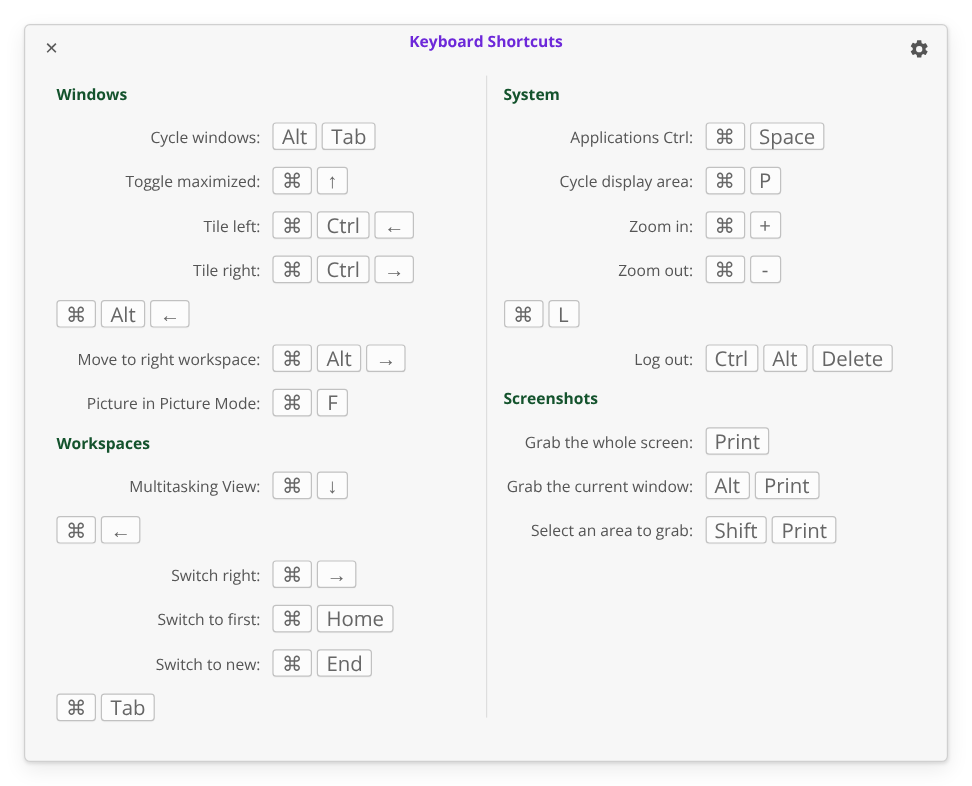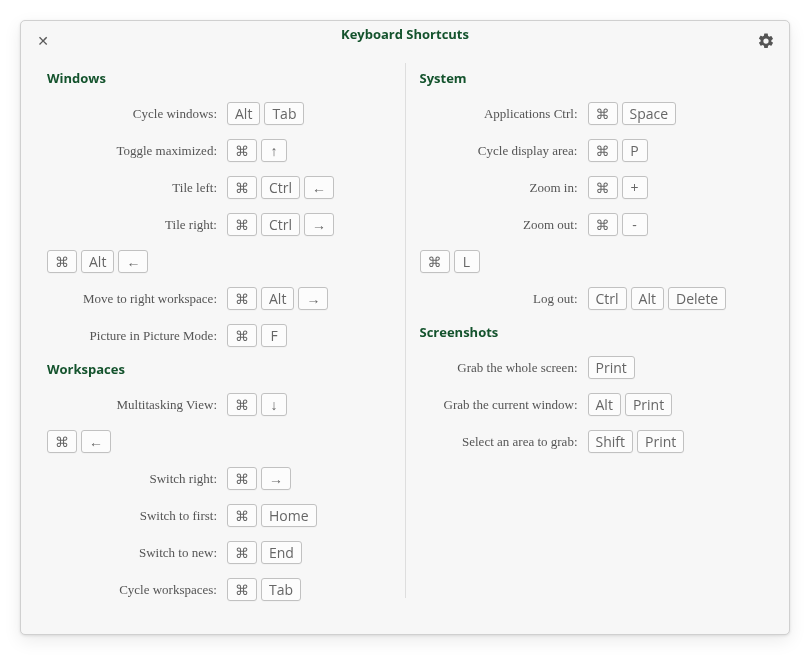--- a/index.html
+++ b/index.html
@@ -28,21 +28,21 @@
   .header {
     position: relative;
     height: 42px;
     display: flex;
     align-items: center;
     justify-content: center;
   }
   .title {
     font-size: 13px;
     font-weight: 700;
-    color: #14532d;
+    color: #6d28d9;
   }
   .close-btn {
     position: absolute;
     left: 14px;
     top: 12px;
     width: 16px;
     height: 16px;
     color: #5a5a5a;
     cursor: pointer;
     font-size: 14px;
@@ -87,39 +87,38 @@
     margin-bottom: 12px;
     min-height: 25px;
   }
   .label {
     flex: 0 0 170px;
     text-align: right;
     padding-right: 10px;
     color: #555;
     font-size: 13px;
     white-space: nowrap;
-    font-family: Liberation Serif, serif;
   }
   .col.right .label { flex: 0 0 158px; }
   .keys {
     display: flex;
     gap: 4px;
   }
   .key {
     display: inline-flex;
     align-items: center;
     justify-content: center;
     min-width: 10px;
     height: 21px;
     padding: 0 7px;
     background: #fcfcfc;
     border: 1px solid #c1c1c1;
     border-radius: 3px;
     color: #666;
-    font-size: 14px;
+    font-size: 17px;
     box-shadow: 0 1px 0 rgba(0,0,0,0.02);
     line-height: 1;
   }
 </style>
 </head>
 <body>
 
 <div class="window">
   <div class="header">
     <div class="close-btn">✕</div>
@@ -220,21 +219,20 @@
             </div>
           </div>
           <div class="row">
             <div class="label">Switch to new:</div>
             <div class="keys">
               <div class="key">⌘</div>
               <div class="key">End</div>
             </div>
           </div>
           <div class="row">
-            <div class="label">Cycle workspaces:</div>
             <div class="keys">
               <div class="key">⌘</div>
               <div class="key">Tab</div>
             </div>
           </div>
         </div>
 
     </div>
 
     <div class="divider"></div>

